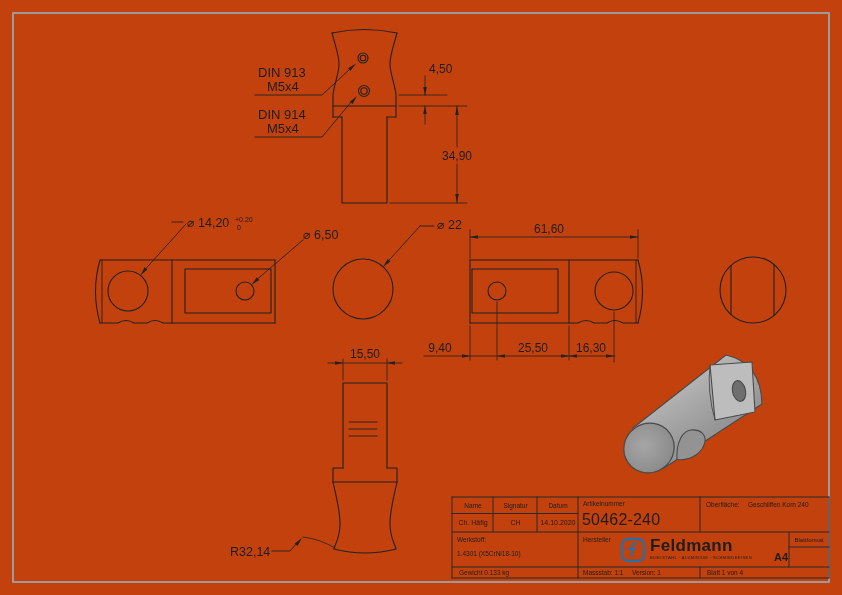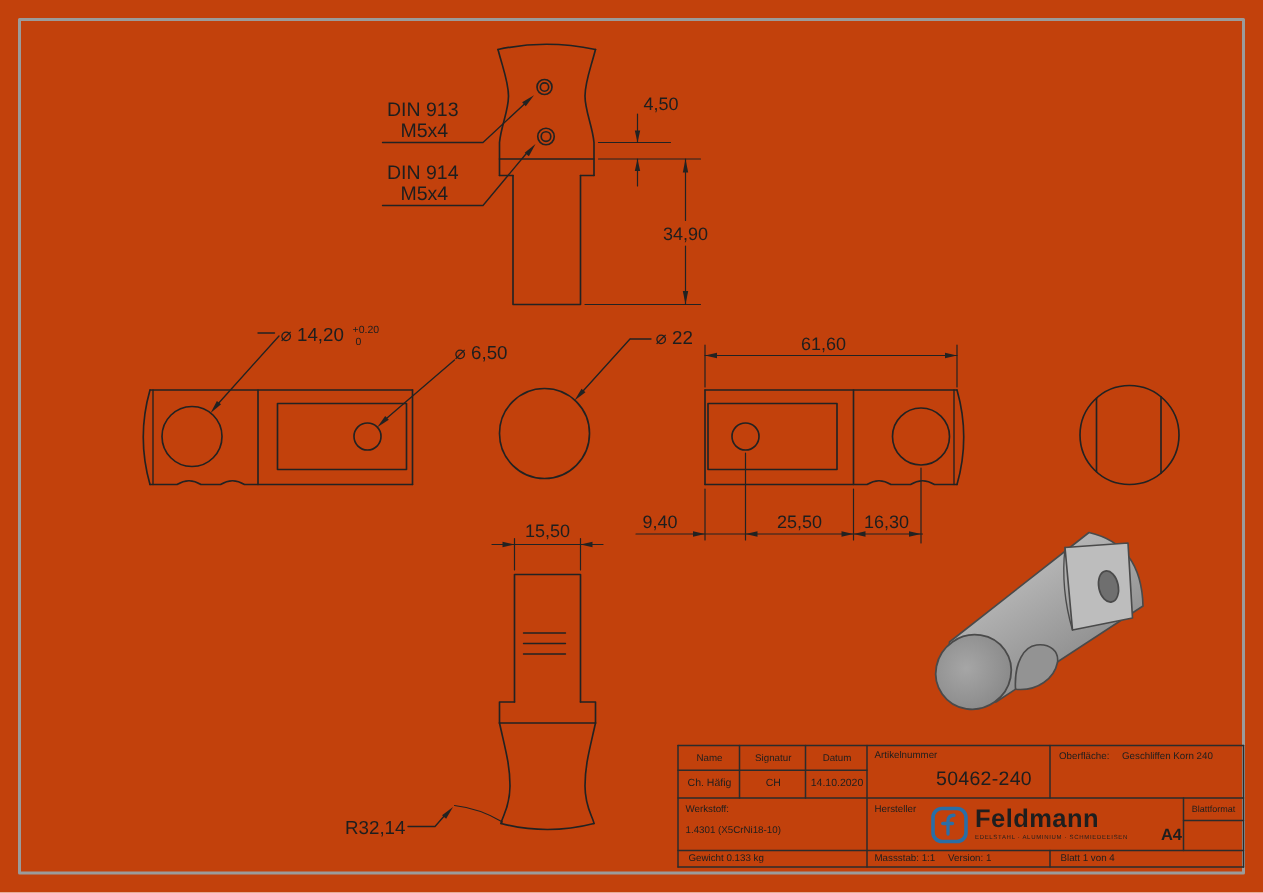--- a/index.html
+++ b/index.html
@@ -4,21 +4,21 @@
 <style>
   html,body{margin:0;padding:0;background:#fff;}
   .page{position:relative;width:842px;height:595px;background:#c2410c;overflow:hidden;
         font-family:"Liberation Sans",sans-serif;}
   svg text{font-family:"Liberation Sans","DejaVu Sans",sans-serif;fill:#1e1e1e;}
   .tb{position:absolute;left:0;top:0;width:842px;height:595px;pointer-events:none;}
   .tb span, .tb div{position:absolute;color:#1e1e1e;white-space:nowrap;}
   .cell{display:flex;align-items:center;justify-content:center;}
   .lbl{font-size:6.5px;color:#2b2b2b;}
   .val{font-size:7px;}
-  .artnr{font-size:13px;letter-spacing:.2px;margin-left:42px;}
+  .artnr{font-size:16px;letter-spacing:.2px;}
   .logo-row{display:flex;align-items:flex-start;gap:4px;}
   .logo-text{font-size:17px;font-weight:bold;line-height:17px;letter-spacing:.3px;}
   .logo-tag{font-size:4px;letter-spacing:.45px;margin-top:1px;}
 </style>
 </head>
 <body>
 
 <div class="page">
 
 <svg width="842" height="595" viewBox="0 0 842 595" stroke-linecap="round" stroke-linejoin="round">

